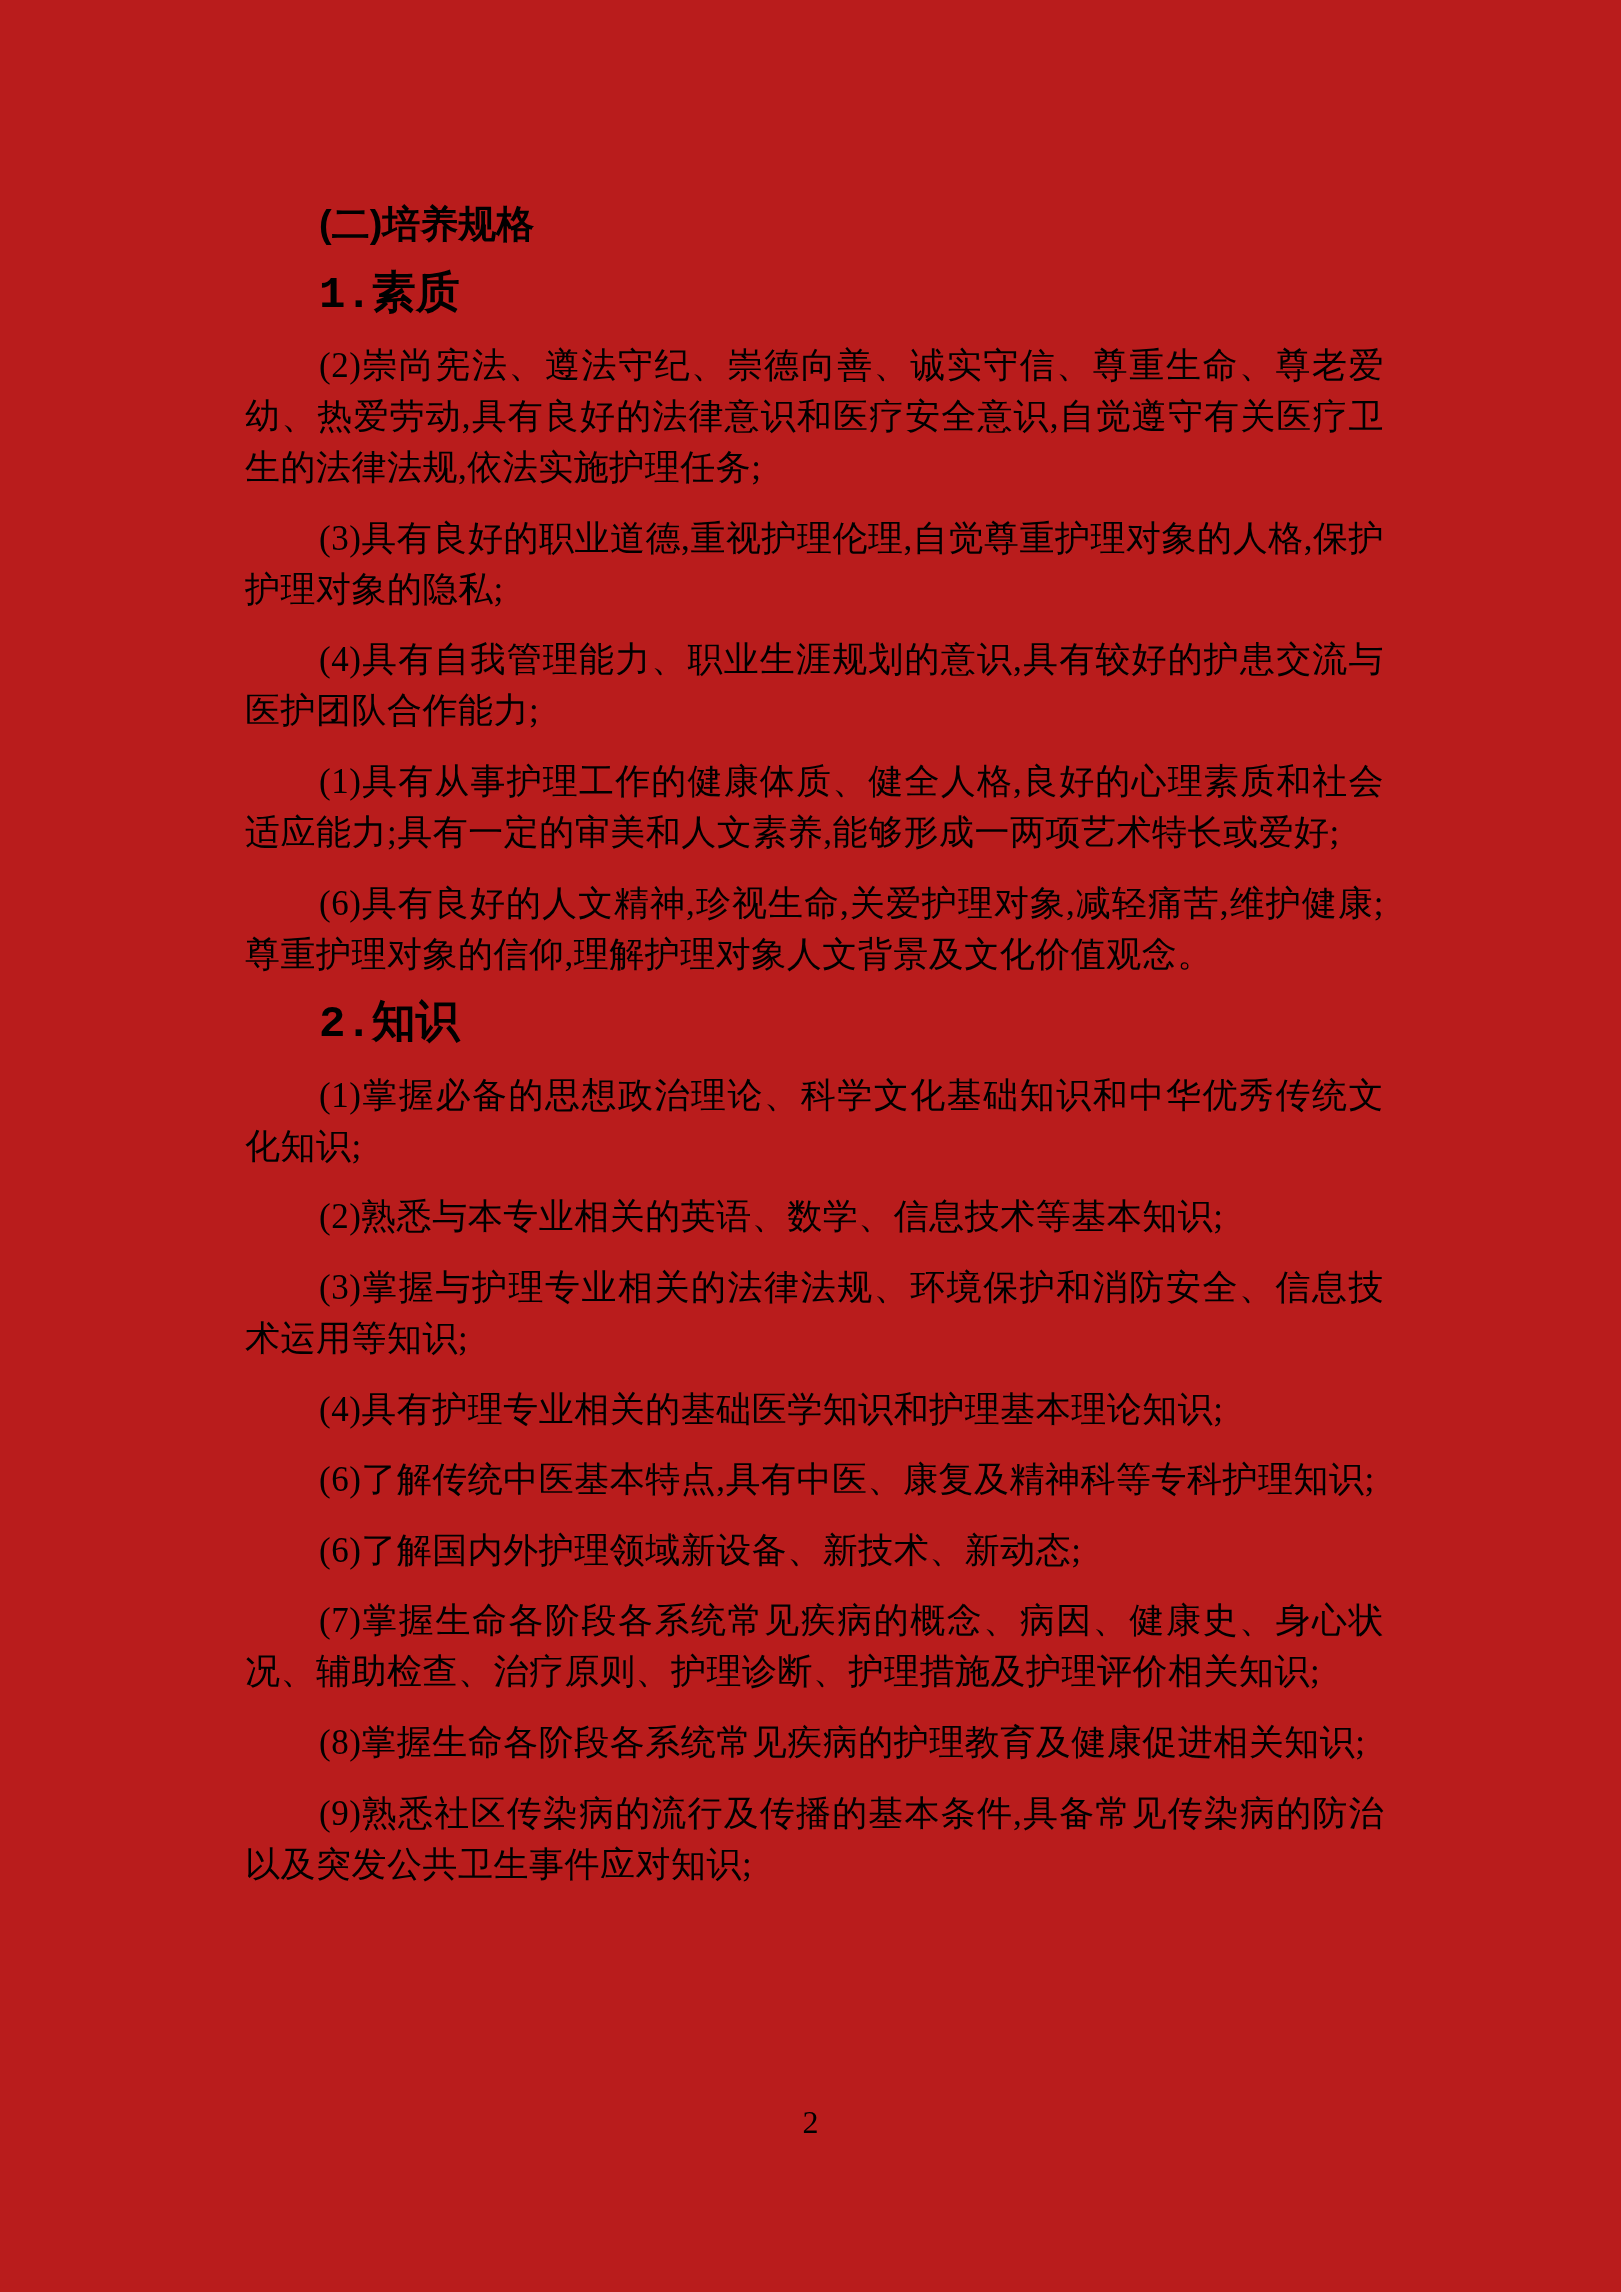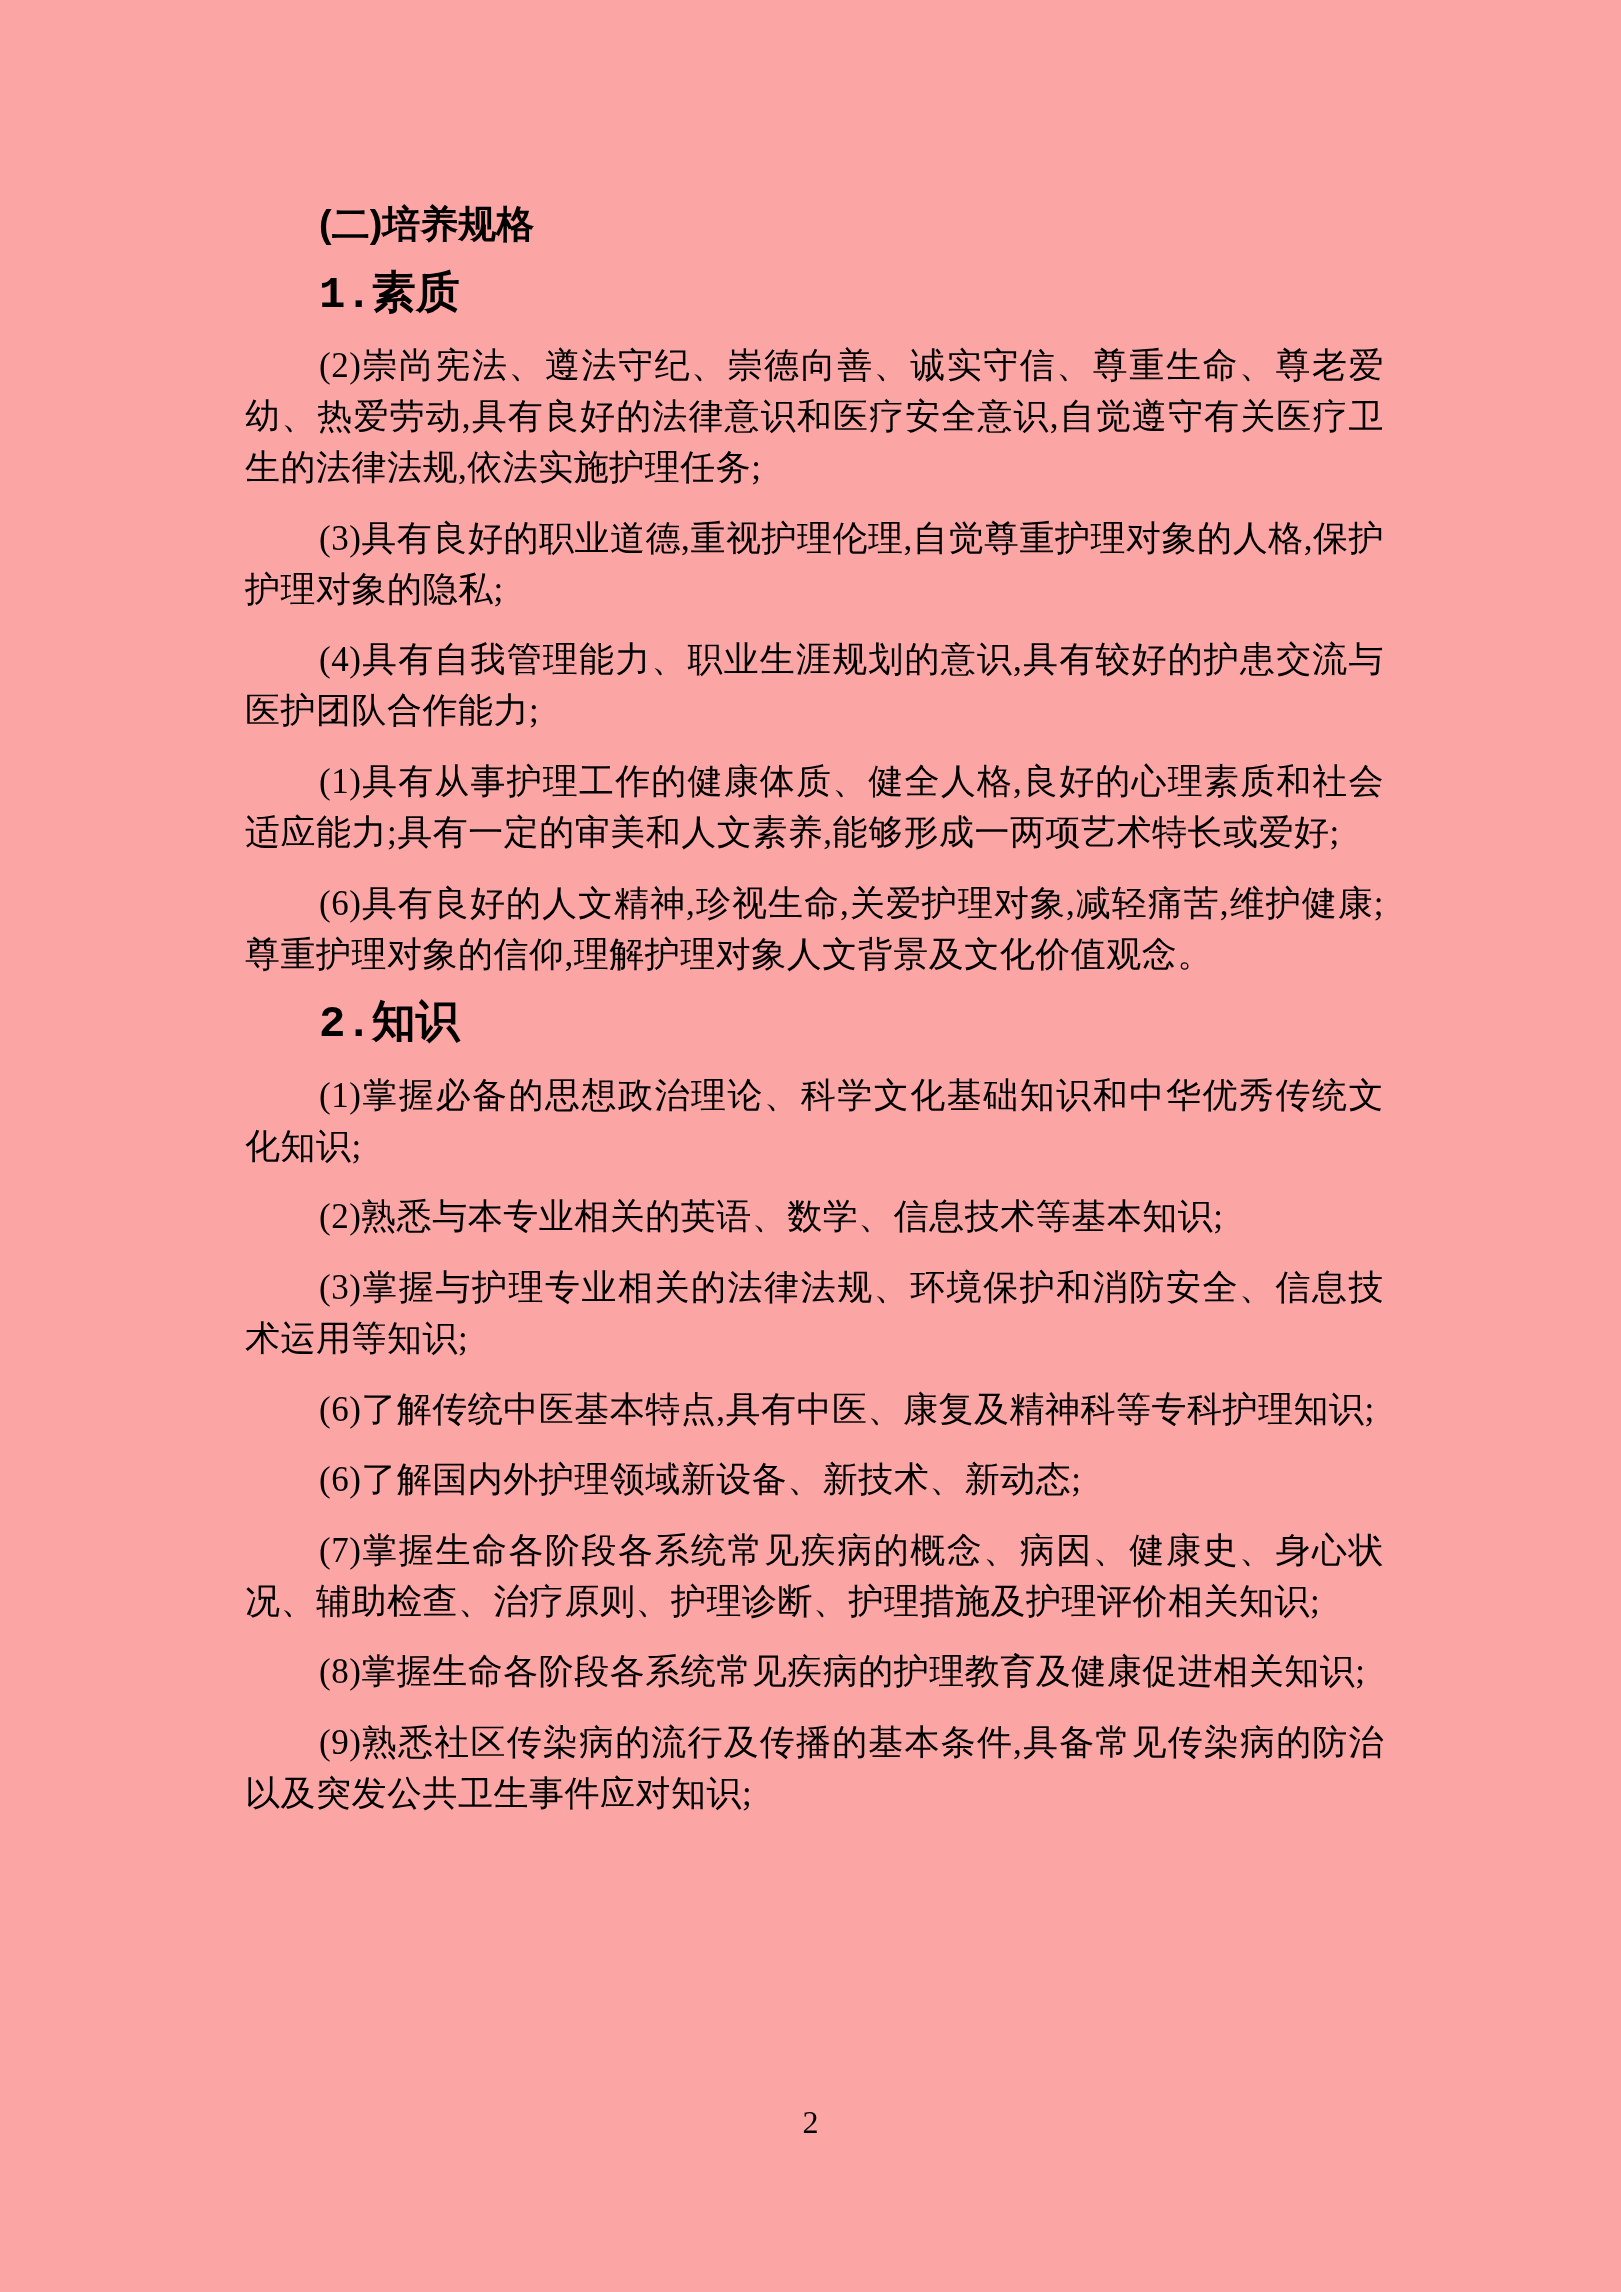--- a/index.html
+++ b/index.html
@@ -1,20 +1,20 @@
 <!DOCTYPE html>
 <html lang="zh"><head>
 <meta charset="utf-8">
 <style>
   html, body { margin: 0; padding: 0; }
   .page {
     position: relative;
     width: 1621px;
     height: 2293px;
-    background: #fca5a5;
+    background: #b91c1c;
     color: #000000;
     font-family: "Liberation Serif", "DejaVu Serif", serif;
     overflow: hidden;
   }
   .content {
     position: absolute;
     left: 245px;
     top: 199px;
     width: 1139px;
   }
@@ -67,20 +67,21 @@
     <div class="para">(3)具有良好的职业道德,重视护理伦理,自觉尊重护理对象的人格,保护护理对象的隐私;</div>
     <div class="para">(4)具有自我管理能力、职业生涯规划的意识,具有较好的护患交流与医护团队合作能力;</div>
     <div class="para">(1)具有从事护理工作的健康体质、健全人格,良好的心理素质和社会适应能力;具有一定的审美和人文素养,能够形成一两项艺术特长或爱好;</div>
     <div class="para">(6)具有良好的人文精神,珍视生命,关爱护理对象,减轻痛苦,维护健康;尊重护理对象的信仰,理解护理对象人文背景及文化价值观念。</div>
 
     <div class="heading-2">2.知识</div>
 
     <div class="para">(1)掌握必备的思想政治理论、科学文化基础知识和中华优秀传统文化知识;</div>
     <div class="para">(2)熟悉与本专业相关的英语、数学、信息技术等基本知识;</div>
     <div class="para">(3)掌握与护理专业相关的法律法规、环境保护和消防安全、信息技术运用等知识;</div>
+    <div class="para">(4)具有护理专业相关的基础医学知识和护理基本理论知识;</div>
     <div class="para">(6)了解传统中医基本特点,具有中医、康复及精神科等专科护理知识;</div>
     <div class="para">(6)了解国内外护理领域新设备、新技术、新动态;</div>
     <div class="para">(7)掌握生命各阶段各系统常见疾病的概念、病因、健康史、身心状况、辅助检查、治疗原则、护理诊断、护理措施及护理评价相关知识;</div>
     <div class="para">(8)掌握生命各阶段各系统常见疾病的护理教育及健康促进相关知识;</div>
     <div class="para">(9)熟悉社区传染病的流行及传播的基本条件,具备常见传染病的防治以及突发公共卫生事件应对知识;</div>
 
   </div>
 
   <div class="page-number">2</div>
 </div>

